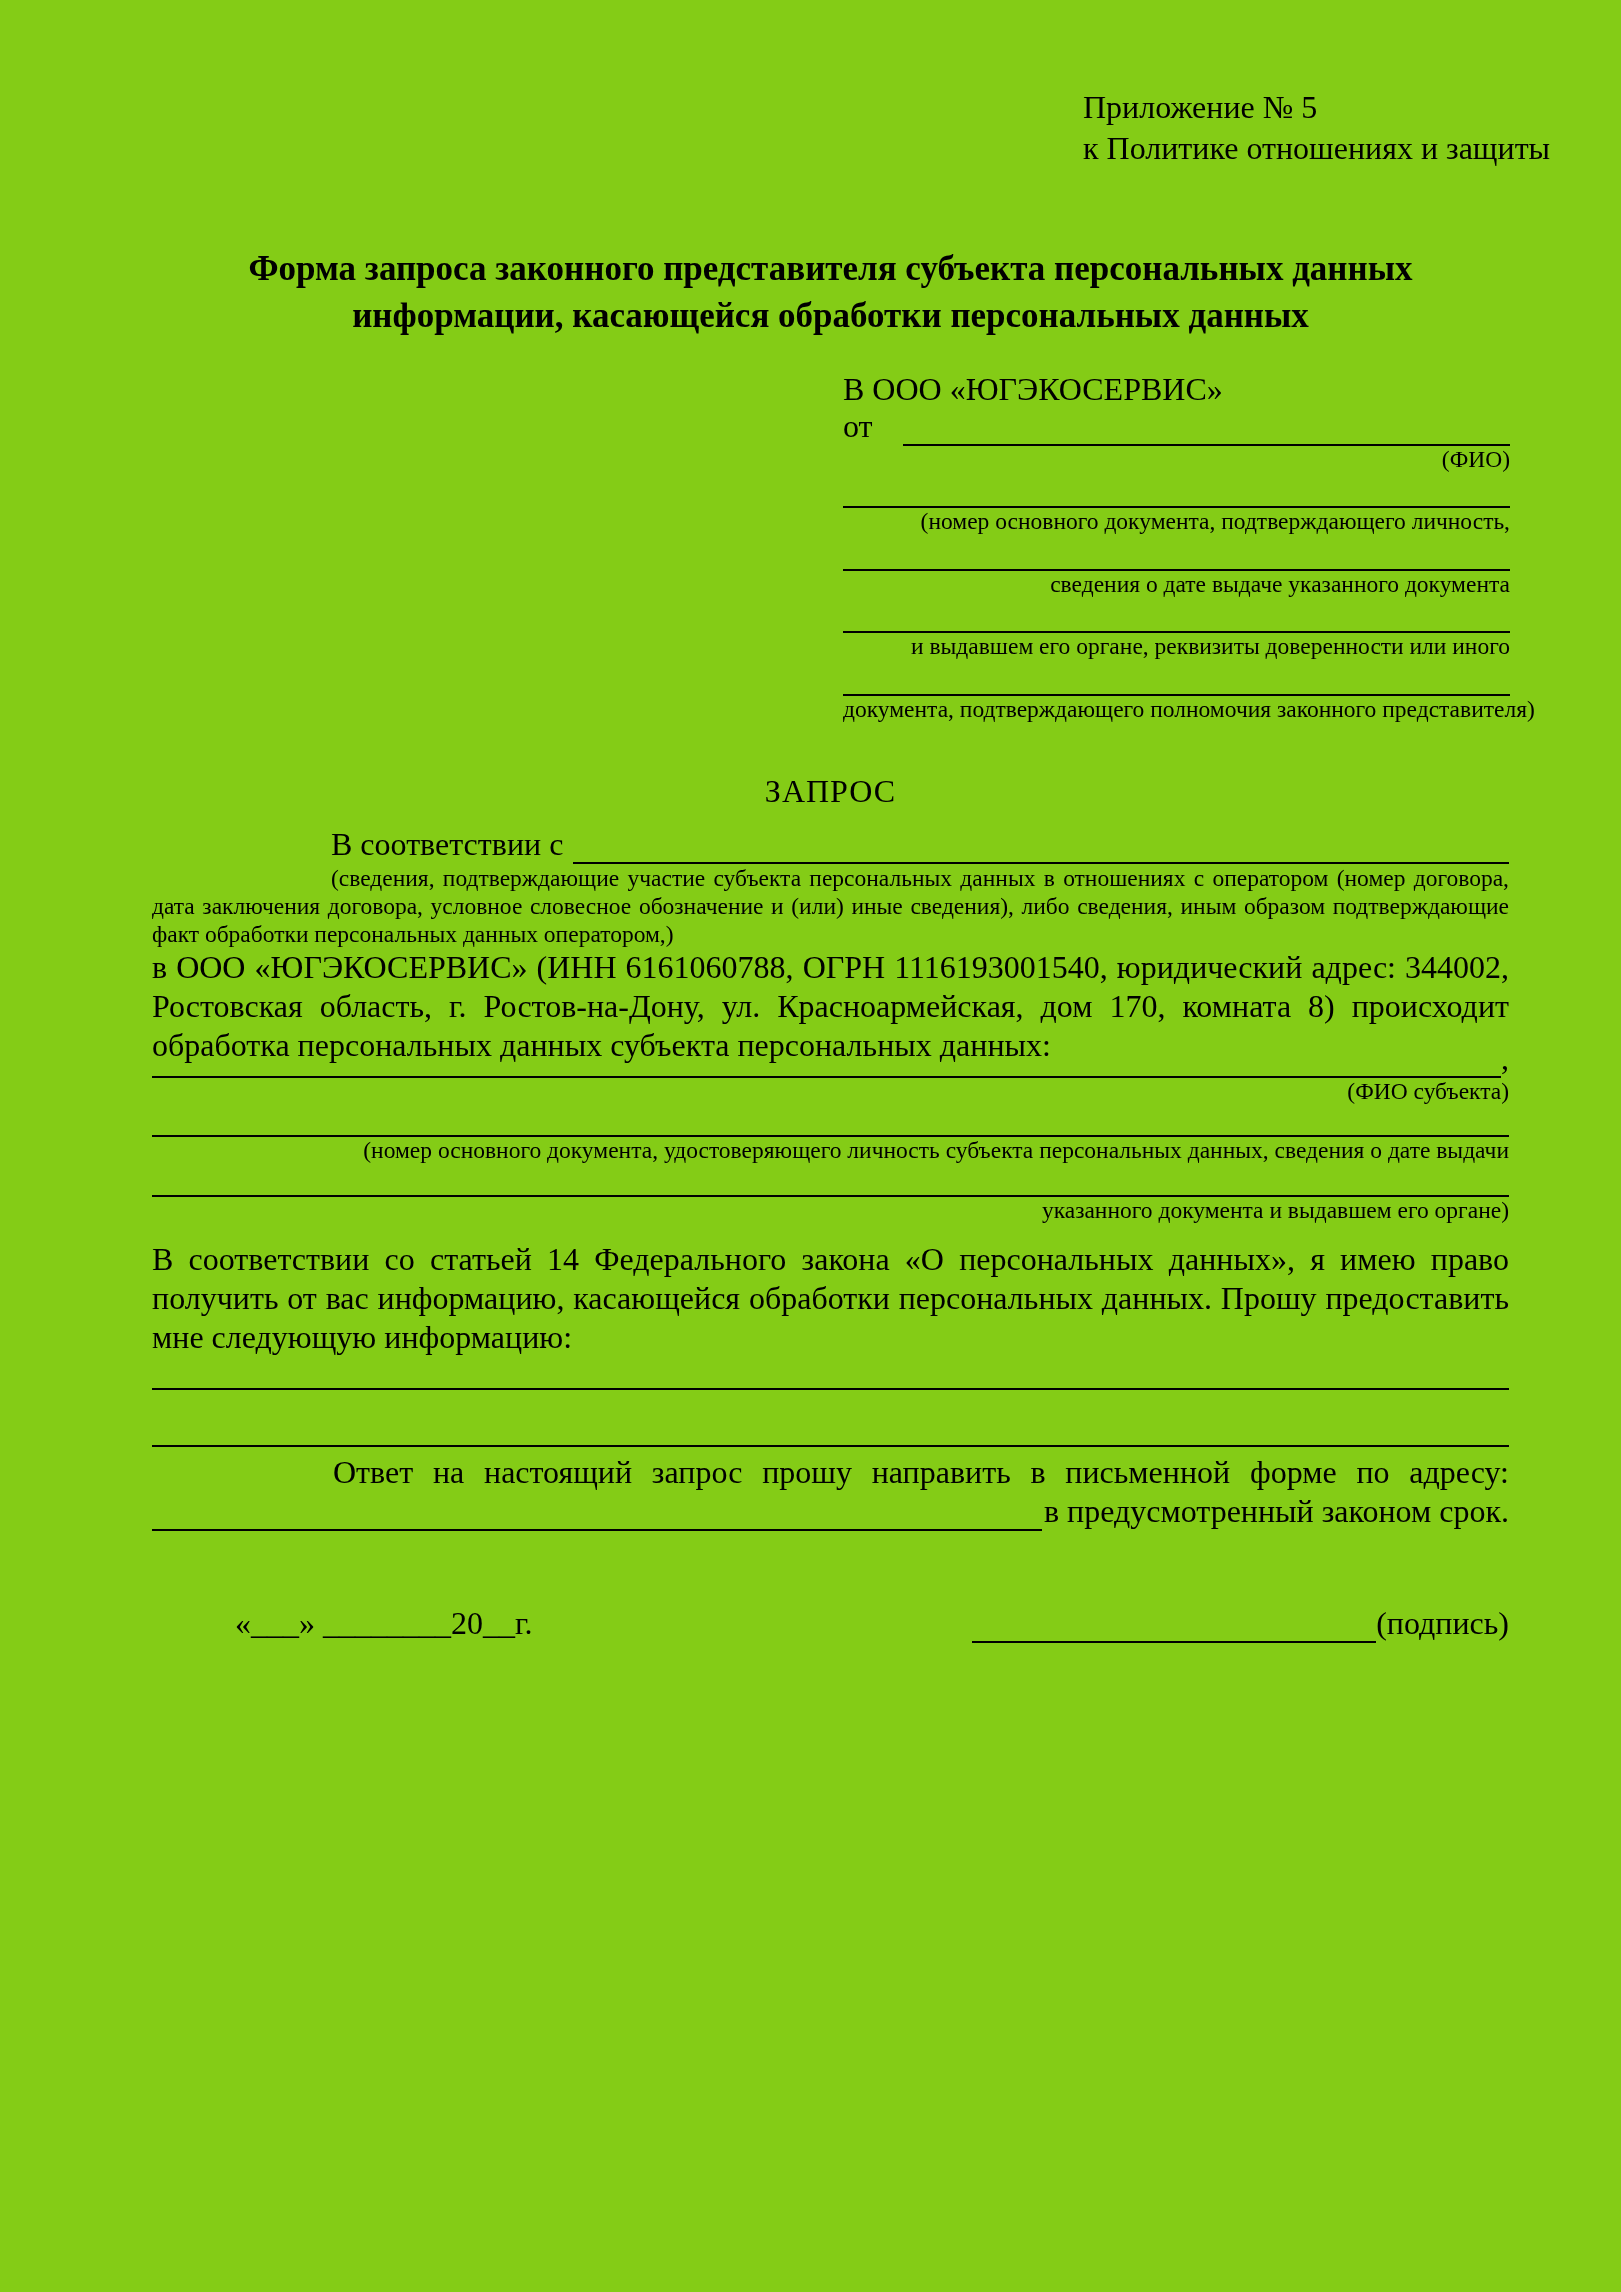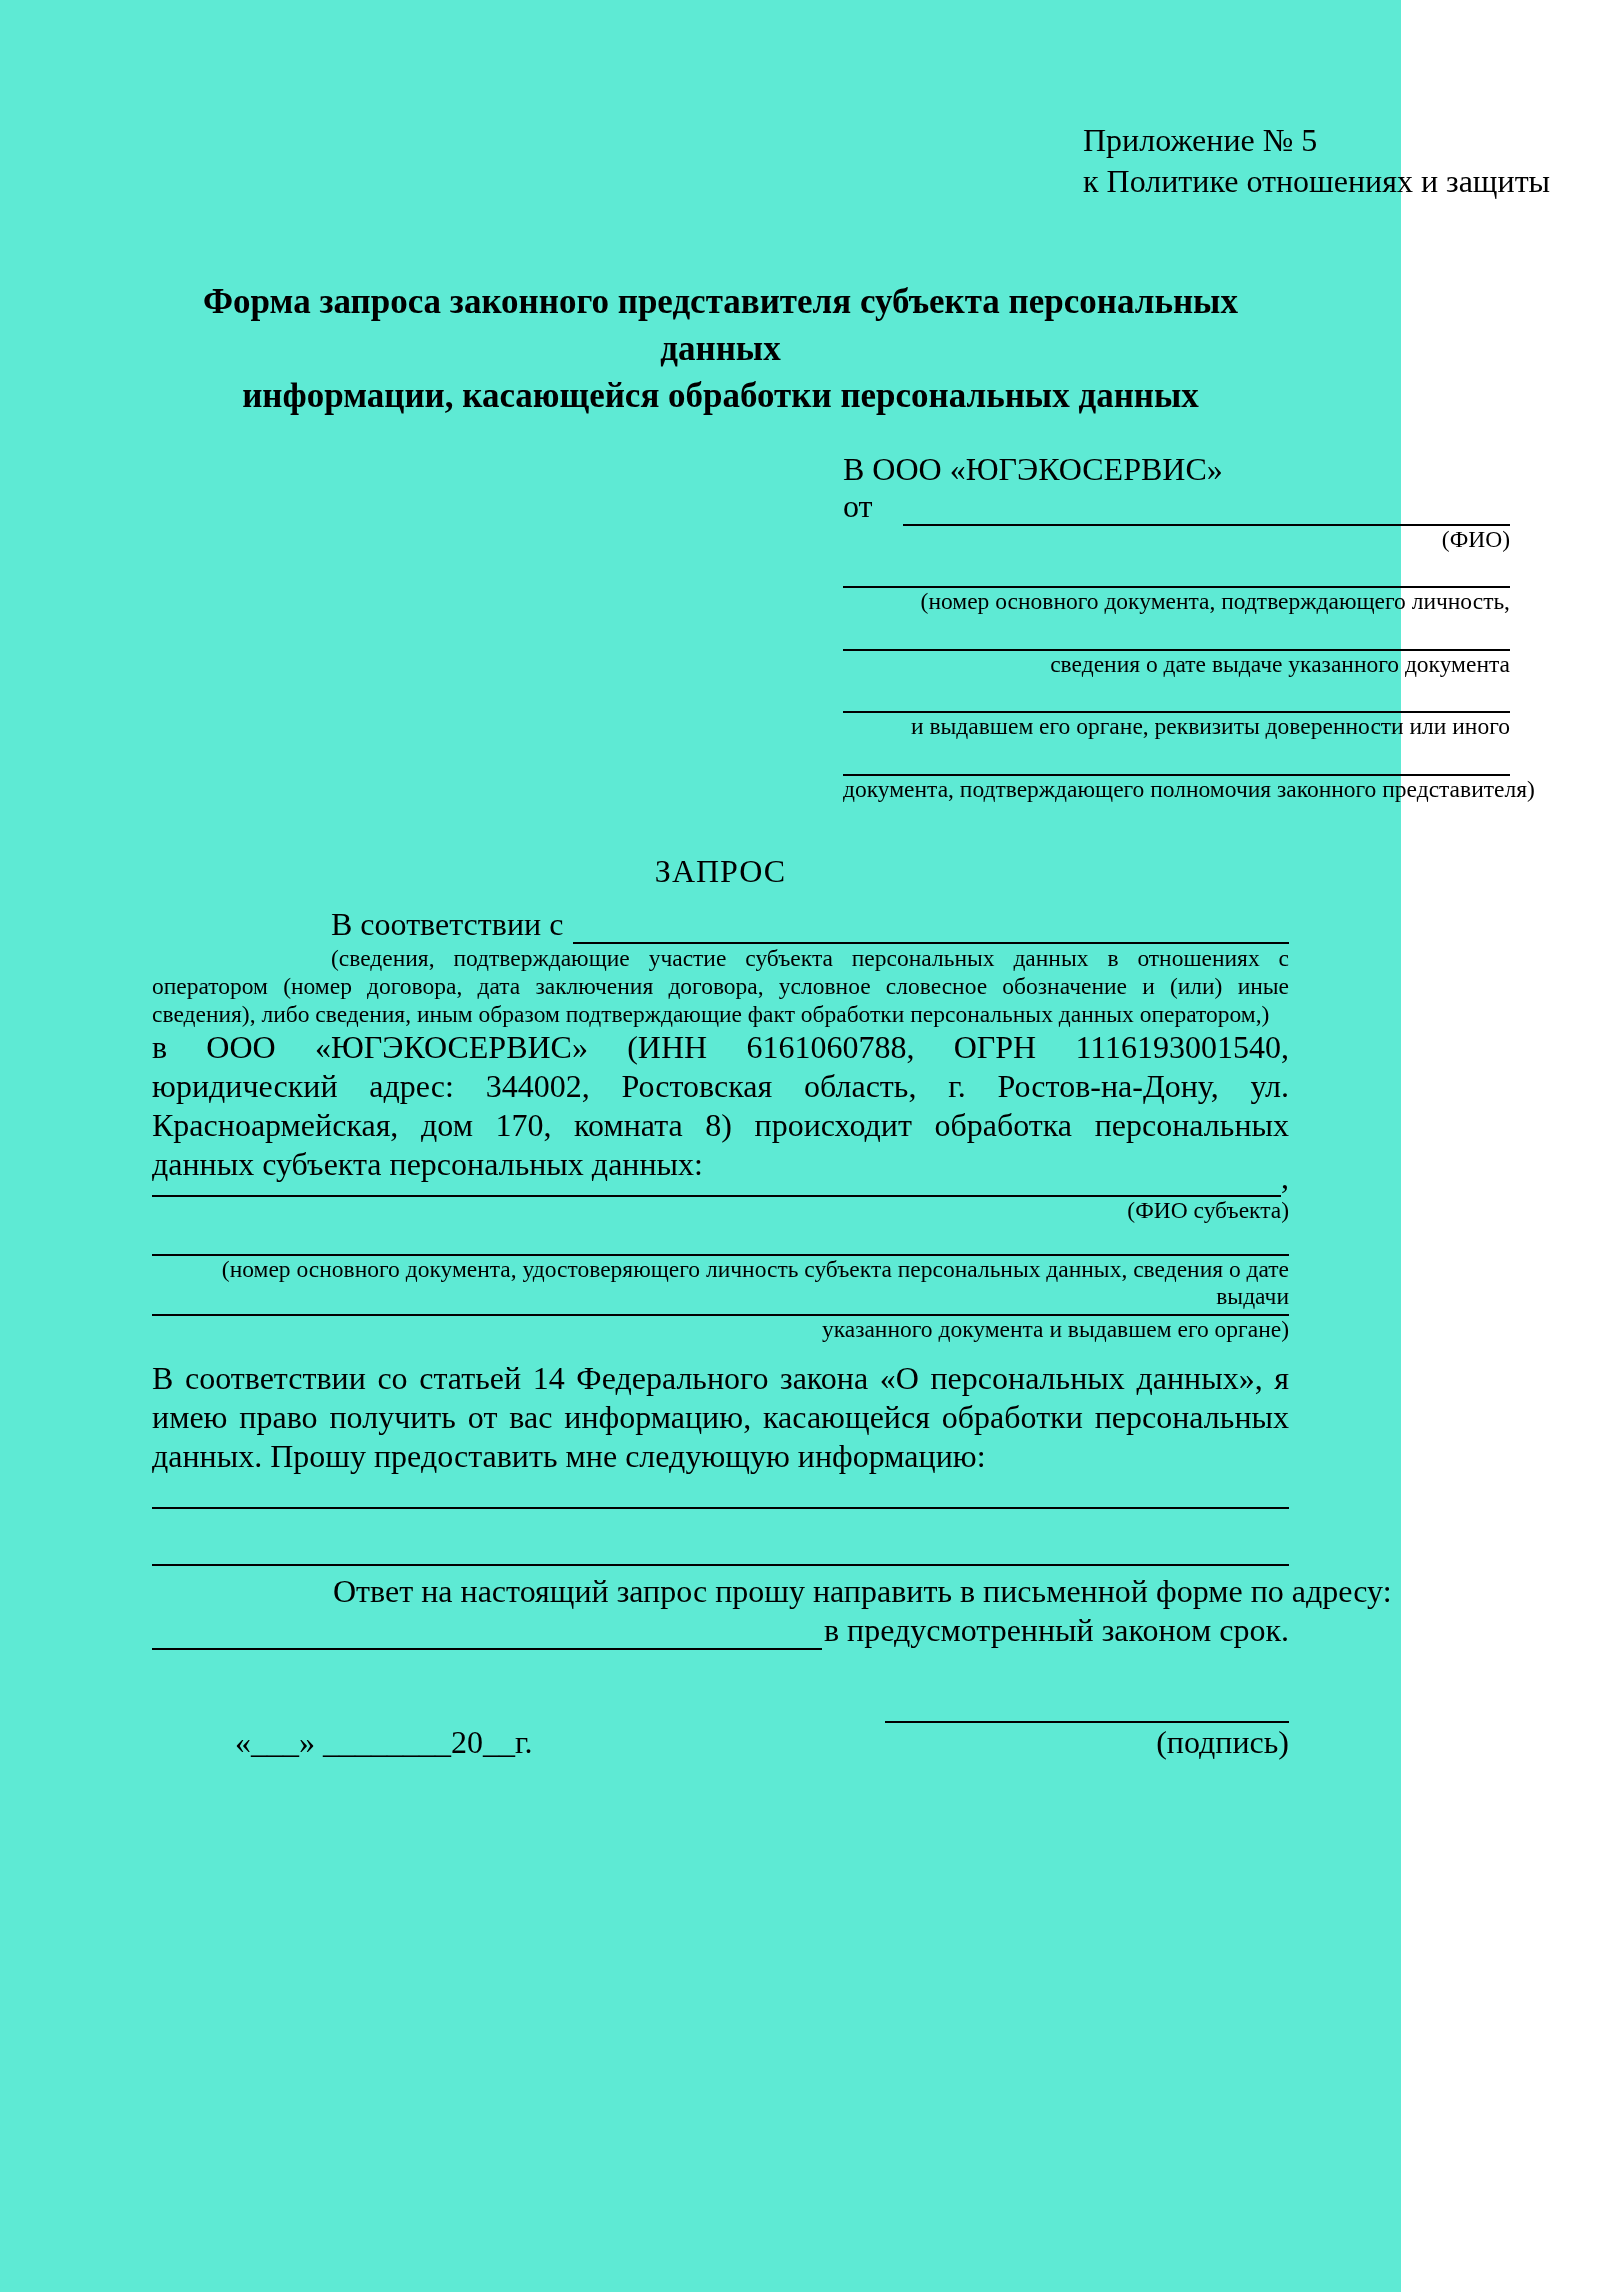--- a/index.html
+++ b/index.html
@@ -1,21 +1,21 @@
 <!DOCTYPE html>
 <html><head>
 <meta charset="utf-8">
 <style>
   html,body{margin:0;padding:0;background:#ffffff;}
   .page{
     position:relative;
-    width:1401px;height:2293px;
+    width:1621px;height:2293px;
     box-sizing:border-box;
-    padding:120px 112px 0 152px;
-    background:#5eead4;color:#000000;
+    padding:87px 112px 0 152px;
+    background:#84cc16;color:#000000;
     font-family:"Liberation Serif","DejaVu Serif",serif;
     font-size:32px;line-height:39px;
   }
   .appendix{margin-left:931px;line-height:41px;white-space:nowrap;}
   .doc-title{margin-top:76px;text-align:center;font-weight:bold;font-size:35px;line-height:47px;}
   .addressee{margin-top:31px;margin-left:691px;width:667px;}
   .addr-to{height:39px;}
   .flexrow{display:flex;align-items:flex-end;}
   .from-row{height:37px;}
   .from-row .label{margin-right:30px;}
@@ -34,21 +34,21 @@
   .s2{height:29px;}
   .s3{height:31px;}
   .law{margin-top:15.7px;}
   .blank1{height:31px;}
   .blank2{height:55px;}
   .answer1{margin-top:5.9px;height:39px;text-indent:181px;text-align:justify;text-align-last:justify;white-space:nowrap;}
   .answer2{height:39px;}
   .answer2 .tail{margin-left:2px;white-space:nowrap;}
   .sig-row{margin-top:73px;display:flex;justify-content:space-between;align-items:flex-end;height:39px;}
   .sig-date{margin-left:83px;white-space:nowrap;}
-  .sig-right{display:flex;align-items:flex-end;flex-direction:column;}
+  .sig-right{display:flex;align-items:flex-end;}
   .sig-line{display:inline-block;width:404px;border-bottom:2.9px solid #000;height:33px;}
   .sig-caption{white-space:nowrap;}
 </style>
 </head>
 <body>
 
 <div class="page">
 
   <div class="appendix">
     <div>Приложение № 5</div>

